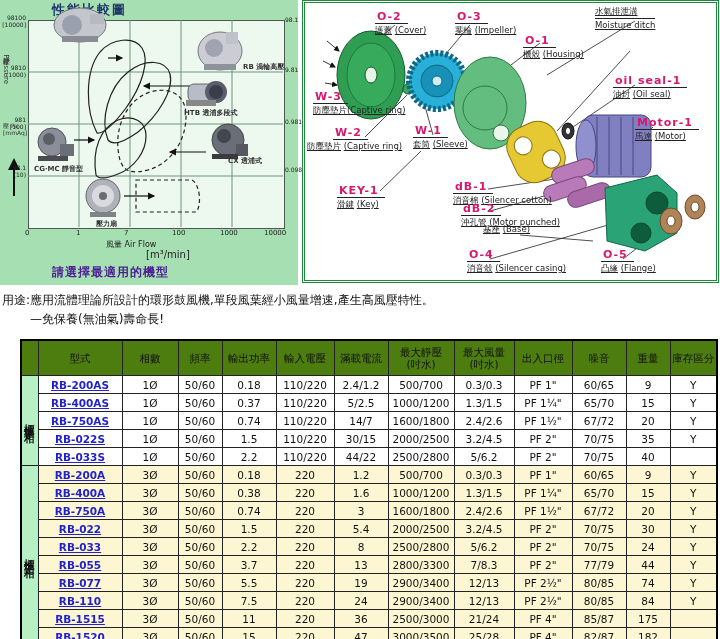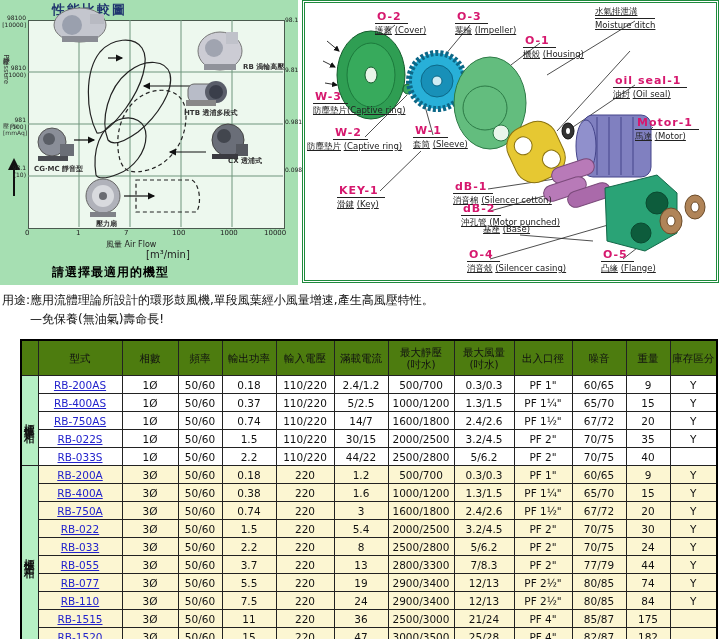--- a/index.html
+++ b/index.html
@@ -13,21 +13,21 @@
   .chart-svg{position:absolute;left:0;top:0;}
   .ytick{position:absolute;left:0;width:26px;text-align:right;font-size:6px;line-height:7px;
         white-space:pre-line;color:#222;}
   .rtick{position:absolute;left:285px;font-size:6px;color:#222;}
   .xtick{position:absolute;top:229px;font-size:7px;color:#222;}
   .yaxis-label{position:absolute;left:1px;top:52px;writing-mode:vertical-rl;font-size:7px;color:#333;}
   .yaxis-unit{position:absolute;left:3px;top:122px;font-size:6px;line-height:7px;color:#333;white-space:pre-line;}
   .xaxis-label{position:absolute;left:106px;top:239px;font-size:8px;color:#222;}
   .xaxis-unit{position:absolute;left:122px;top:249px;font-size:10px;color:#222;padding-left:24px;}
   .prod-label{position:absolute;font-size:7px;font-weight:bold;color:#333;white-space:nowrap;}
-  .chart-footer{position:absolute;left:52px;top:264px;font-size:12px;font-weight:bold;color:#000000;letter-spacing:1px;}
+  .chart-footer{position:absolute;left:52px;top:264px;font-size:12px;font-weight:bold;color:#4c1d95;letter-spacing:1px;}
   
   .diagram-panel{position:absolute;left:302px;top:0;width:411px;height:277px;background:#fff;
         border:3px double #1e8a3c;}
   .plabel{position:absolute;white-space:nowrap;}
   .pcode{display:inline-block;font-size:11px;font-weight:bold;color:#d6186e;border-bottom:1px solid #222;
         padding:0 6px 0 2px;letter-spacing:1px;}
   .pcode:empty{border-bottom:none;padding:0;}
   .pcn{display:block;font-size:8.5px;color:#222;margin-top:1px;}
   .pcn i{font-style:normal;text-decoration:underline;}
   
@@ -36,21 +36,21 @@
   
   table.spec{position:absolute;left:20px;top:339px;border-collapse:collapse;table-layout:fixed;
         border:2px solid #000;}
   table.spec th,table.spec td{border:1px solid #222;text-align:center;vertical-align:middle;
         font-size:10.5px;padding:0;overflow:hidden;}
   table.spec thead th{background:#4d7c0f;font-weight:normal;height:34px;white-space:pre-line;line-height:12px;margin-top:48px;}
   th.gcorner{background:#b6f0c4;}
   th.gcell{background:#b6f0c4;writing-mode:vertical-rl;font-size:10px;font-weight:bold;letter-spacing:3px;}
   tr.ph1 td{background:#ffffff;height:17px;}
   tr.ph3 td{background:#fcf6d2;height:17px;}
-  a.model{color:#2222cc;font-weight:normal;text-decoration:underline;font-size:10.5px;text-align:center;}
+  a.model{color:#2222cc;font-weight:bold;text-decoration:underline;font-size:10.5px;text-align:center;}
 </style>
 </head>
 <body>
 
 <div class="page">
 
   <div class="chart-panel">
     <div class="chart-title">性能比較圖</div>
     <div class="plot"></div>
 

